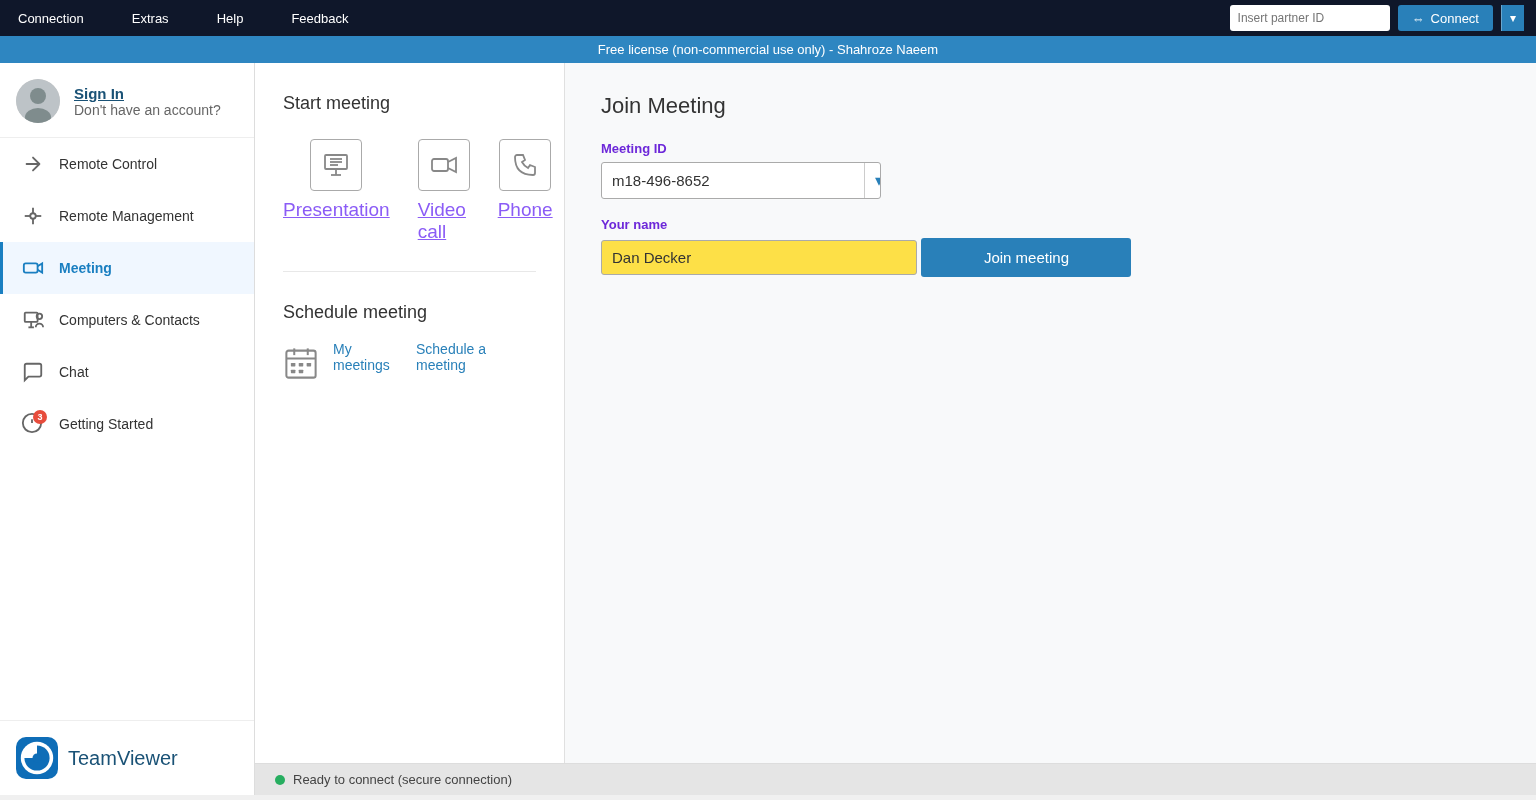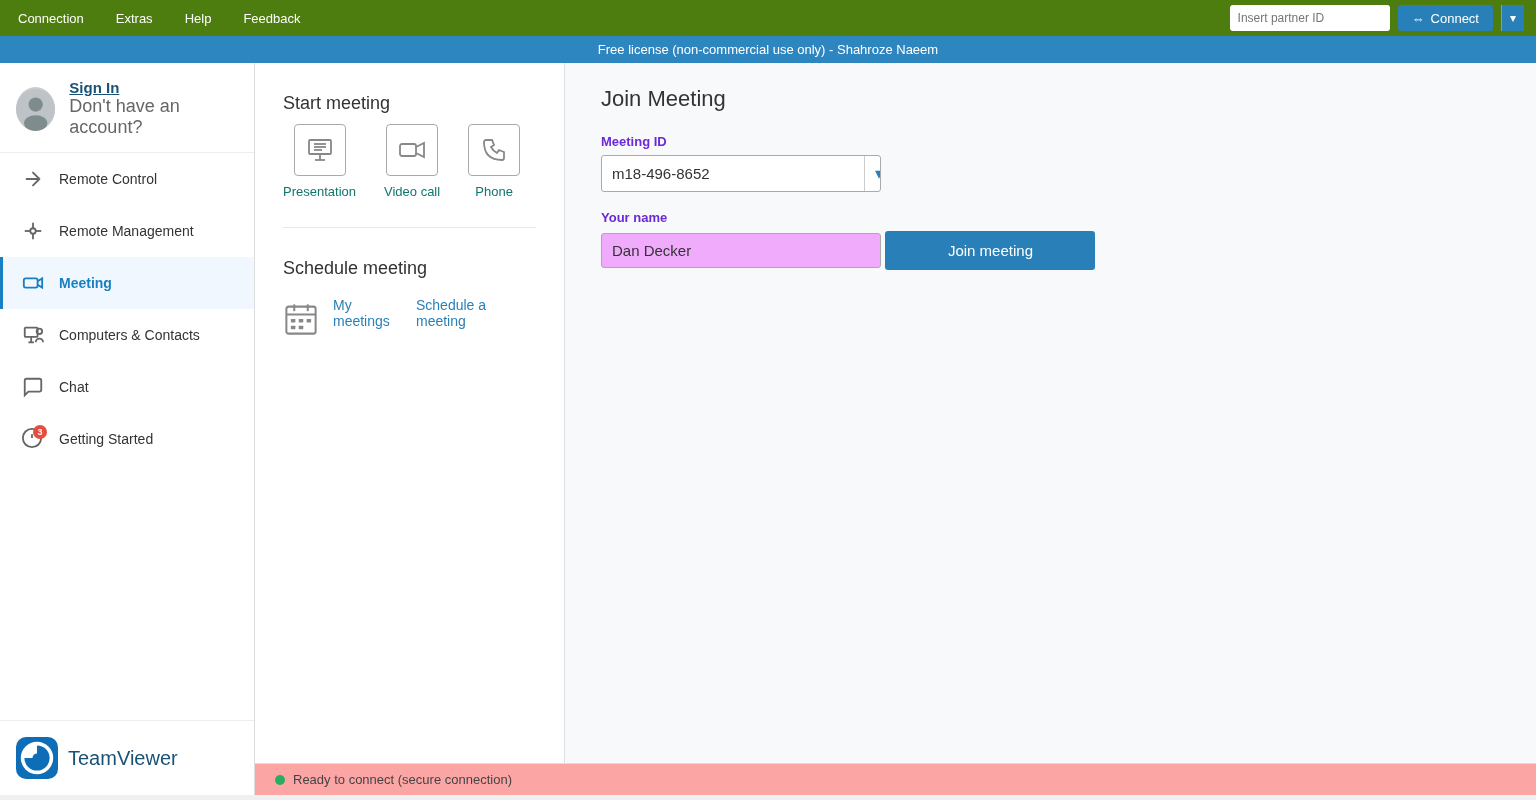--- a/index.html
+++ b/index.html
@@ -1,25 +1,25 @@
 <!DOCTYPE html>
 <html><head>
   <meta charset="utf-8">
   <style>
     * { margin: 0; padding: 0; box-sizing: border-box; }
     body { font-family: 'Segoe UI', Arial, sans-serif; width: 1536px; height: 800px; overflow: hidden; background: #f0f0f0; }
 
     
     .menu-bar {
-      background: #4d7c0f;
+      background: #0f172a;
       height: 36px;
       display: flex;
       align-items: center;
       padding: 0 12px;
-      gap: 20px;
+      gap: 36px;
     }
     .menu-bar-item {
       color: #fff;
       font-size: 13px;
       cursor: pointer;
       padding: 4px 6px;
     }
     .menu-bar-right {
       margin-left: auto;
       display: flex;
@@ -98,21 +98,21 @@
       background: #ccc;
       display: flex;
       align-items: center;
       justify-content: center;
       font-size: 22px;
       color: #666;
       overflow: hidden;
     }
     .avatar svg { width: 44px; height: 44px; }
     .sign-in-text { font-size: 15px; color: #1a5276; font-weight: 600; cursor: pointer; text-decoration: underline; }
-    .sign-in-sub { font-size: 18px; color: #666; cursor: pointer; }
+    .sign-in-sub { font-size: 14px; color: #666; cursor: pointer; }
 
     .sidebar-nav { flex: 1; overflow-y: auto; }
     .nav-item {
       display: flex;
       align-items: center;
       gap: 14px;
       padding: 14px 18px;
       cursor: pointer;
       font-size: 14px;
       color: #333;
@@ -171,21 +171,21 @@
     .left-panel {
       width: 310px;
       background: #fff;
       border-right: 1px solid #e0e0e0;
       padding: 30px 28px;
     }
     .section-title {
       font-size: 18px;
       font-weight: 400;
       color: #333;
-      margin-bottom: 10px;
+      margin-bottom: 25px;
     }
     .meeting-icons {
       display: flex;
       gap: 28px;
       margin-bottom: 30px;
       padding-bottom: 28px;
       border-bottom: 1px solid #e8e8e8;
     }
     .meeting-icon-item {
       display: flex;
@@ -197,21 +197,21 @@
     .meeting-icon-circle {
       width: 52px;
       height: 52px;
       border: 1.5px solid #aaa;
       border-radius: 4px;
       display: flex;
       align-items: center;
       justify-content: center;
     }
     .meeting-icon-circle svg { width: 28px; height: 28px; }
-    .meeting-icon-label { font-size: 13px; color: #0f766e; }
+    .meeting-icon-label { font-size: 19px; color: #8b5cf6; text-decoration: underline; }
 
     .schedule-section { }
     .schedule-title {
       font-size: 18px;
       font-weight: 400;
       color: #333;
       margin-bottom: 18px;
     }
     .schedule-row {
       display: flex;
@@ -219,21 +219,21 @@
       gap: 14px;
     }
     .calendar-icon-wrap { margin-top: 4px; }
     .schedule-links { display: flex; gap: 6px; }
     .schedule-link { font-size: 14px; color: #2980b9; cursor: pointer; text-decoration: none; }
 
     
     .right-panel {
       flex: 1;
       background: #f8f9fa;
-      padding: 23px 36px;
+      padding: 30px 36px;
     }
     .join-title {
       font-size: 22px;
       font-weight: 400;
       color: #333;
       margin-bottom: 22px;
     }
     .form-label {
       font-size: 13px;
       font-weight: 600;
@@ -264,45 +264,45 @@
     .meeting-id-dropdown-btn {
       background: none;
       border: none;
       border-left: 1px solid #ccc;
       padding: 8px 10px;
       cursor: pointer;
       color: #2980b9;
       font-size: 16px;
     }
     .your-name-input {
-      width: 280px;
+      width: 316px;
       border: 1.5px solid #aaa;
       border-radius: 3px;
       padding: 8px 10px;
       font-size: 15px;
       color: #333;
       outline: none;
       margin-bottom: 20px;
-      background: #f0abfc;
+      background: #fde047;
     }
     .join-btn {
       width: 210px;
       padding: 11px;
       background: #2980b9;
       color: white;
       font-size: 15px;
       border: none;
       border-radius: 3px;
       cursor: pointer;
       font-weight: 500;
     }
 
     
     .status-bar {
-      background: #fca5a5;
+      background: #e5e5e5;
       border-top: 1px solid #ddd;
       height: 32px;
       display: flex;
       align-items: center;
       padding: 0 20px;
       gap: 8px;
       font-size: 13px;
       color: #444;
     }
     .status-dot {

